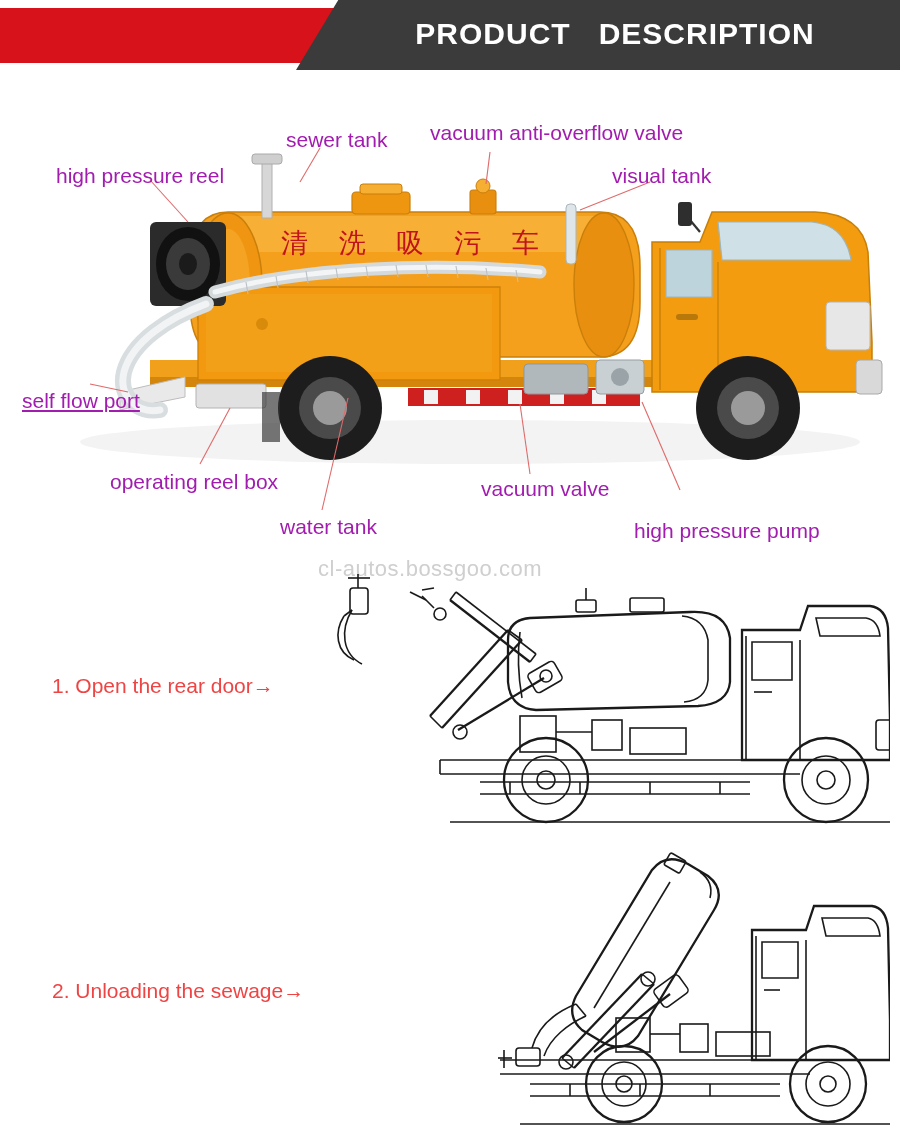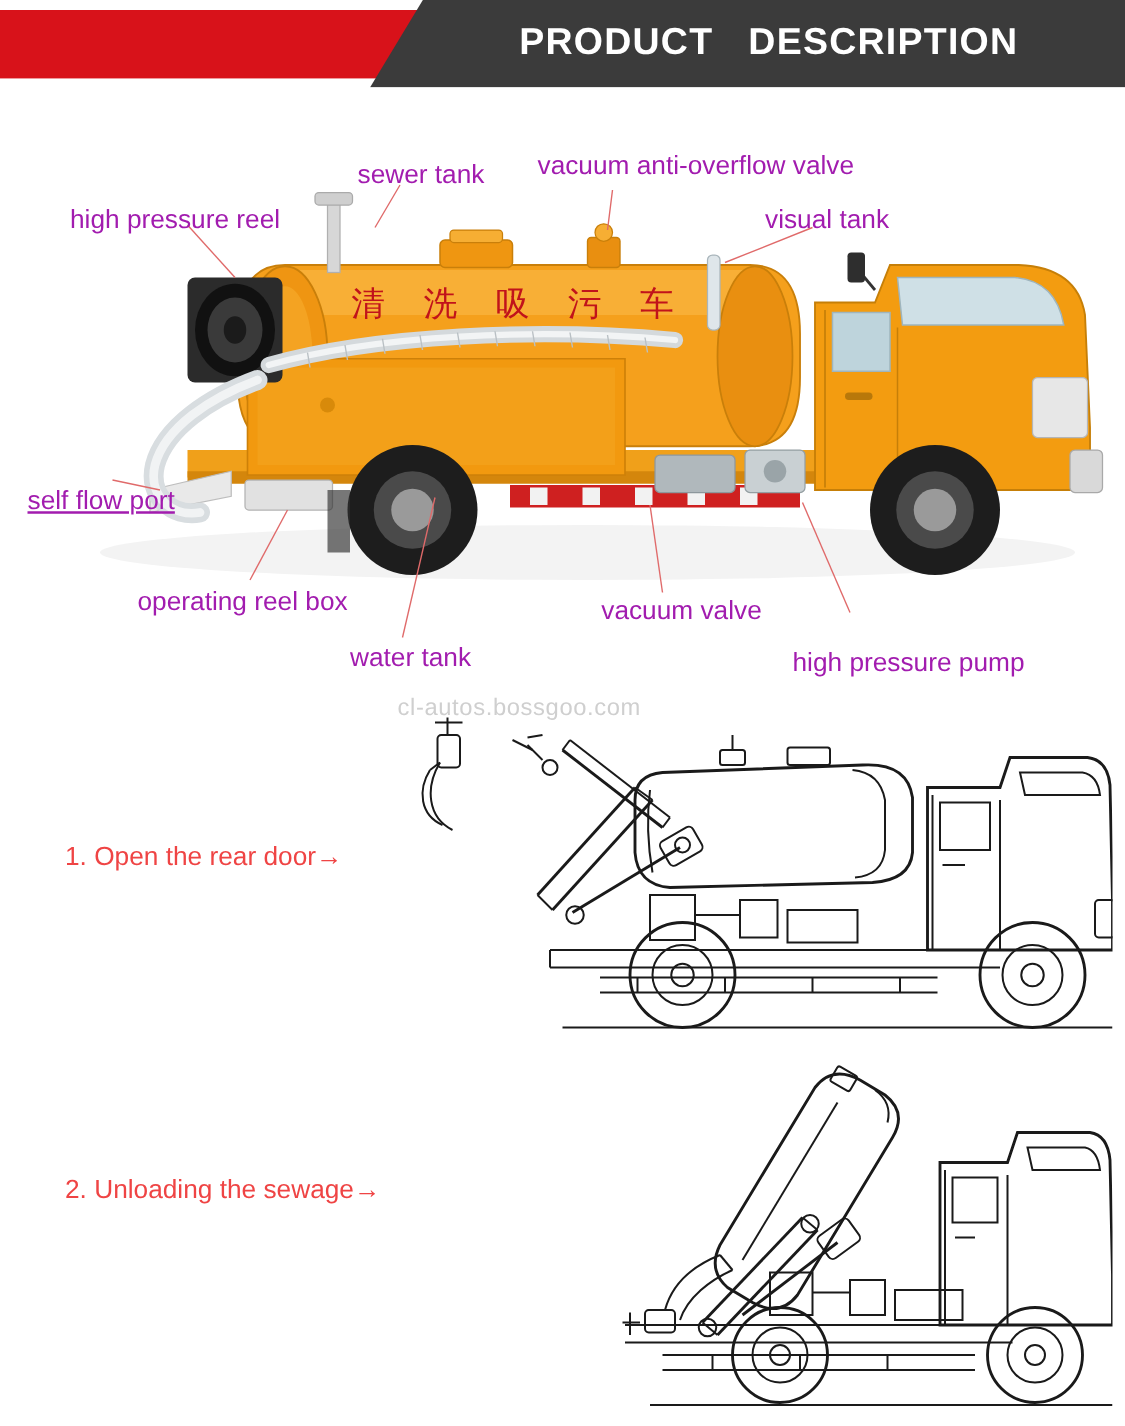--- a/index.html
+++ b/index.html
@@ -67,36 +67,36 @@
     color: #a21caf;
     white-space: nowrap;
     font-family: "Liberation Sans", sans-serif;
   }
 
   
   .watermark {
     position: absolute;
     left: 318px;
     top: 556px;
-    font-size: 19px;
+    font-size: 22px;
     color: #cfcfcf;
     letter-spacing: 0.5px;
     white-space: nowrap;
   }
 
   
   .step-label {
     position: absolute;
     font-size: 21px;
     color: #ef4444;
     white-space: nowrap;
     font-weight: normal;
   }
   .step1-label { left: 52px; top: 674px; }
-  .step2-label { left: 52px; top: 940px; }
+  .step2-label { left: 52px; top: 979px; }
 
   .line-art { position: absolute; }
 
   svg { display: block; }
   .ln { fill: none; stroke: #1a1a1a; stroke-width: 1.6; }
   .ln-th { fill: none; stroke: #1a1a1a; stroke-width: 2.3; }
   .leader { fill: none; stroke: #e06a6a; stroke-width: 1.1; }
 </style>
 </head>
 <body>

